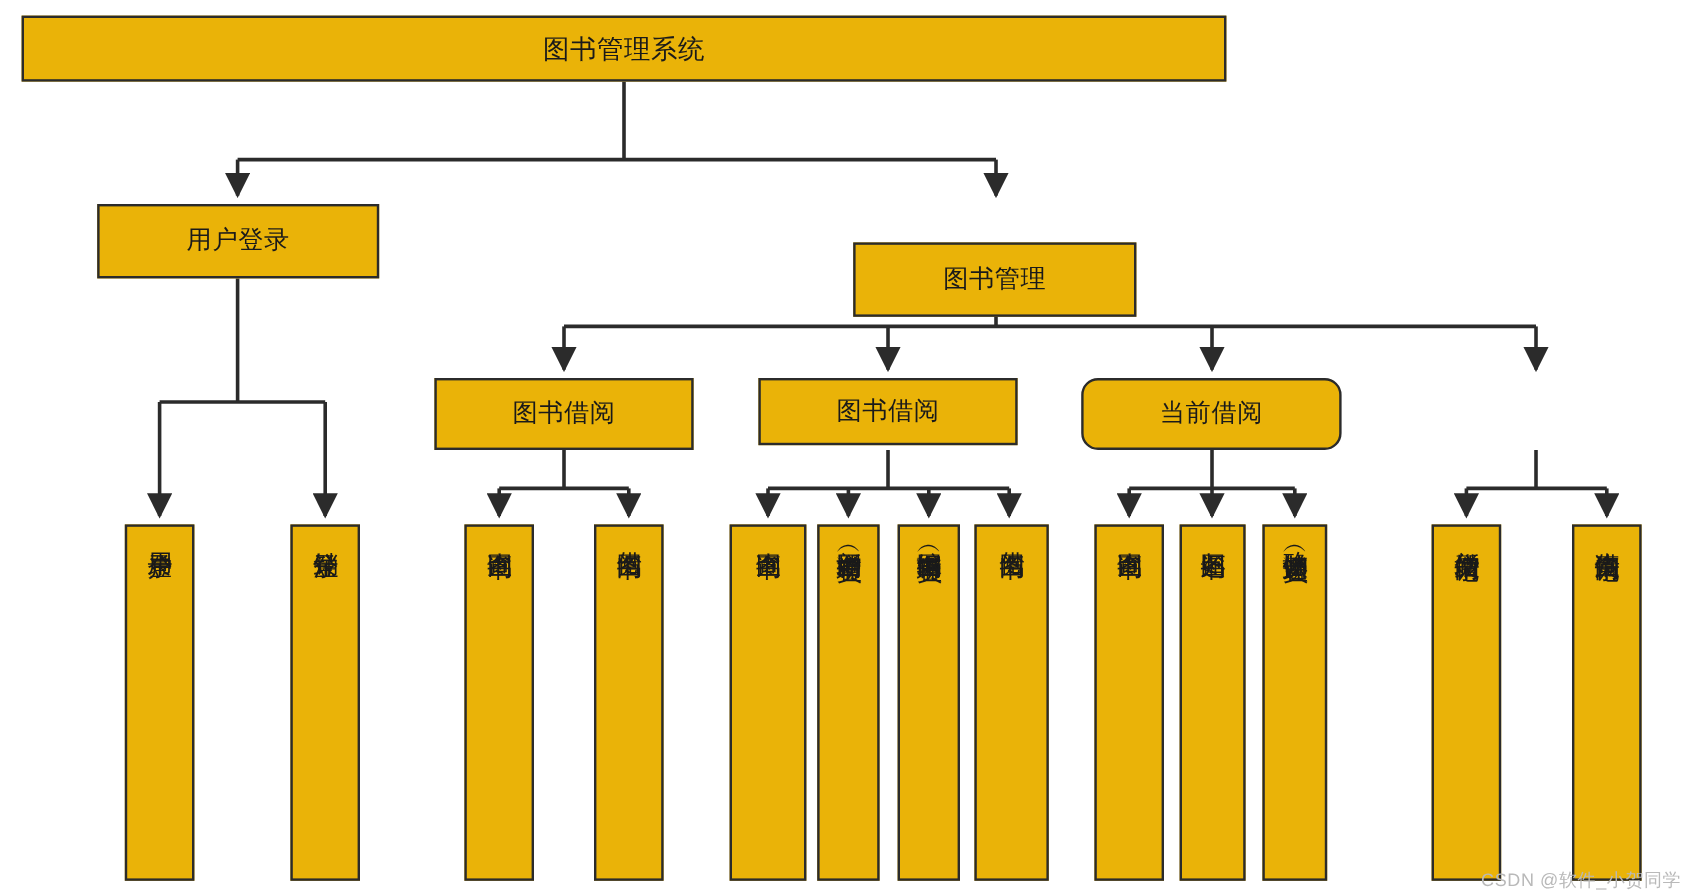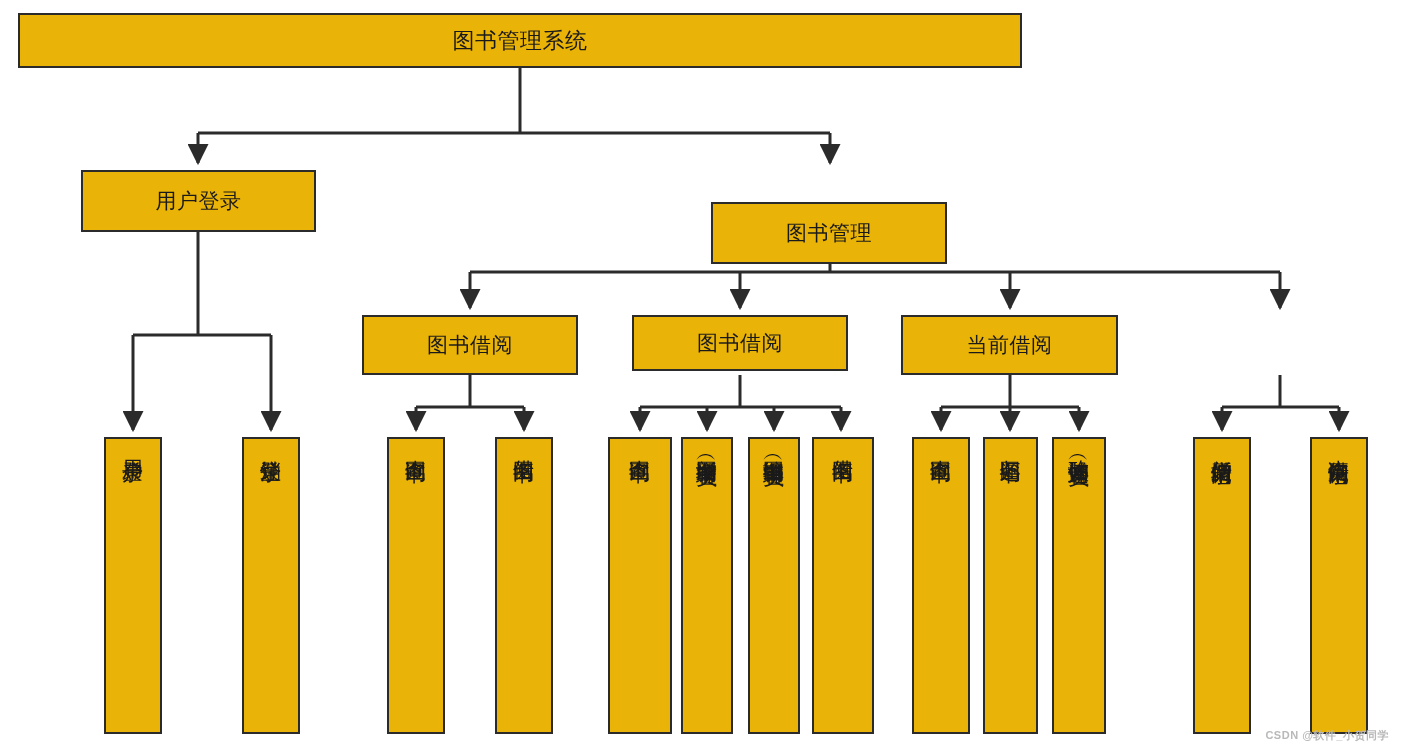--- a/index.html
+++ b/index.html
@@ -54,28 +54,27 @@
   .node.v .node-label {
     writing-mode: vertical-rl;
     text-orientation: upright;
     font-size: 21px;
     line-height: 1.0;
     letter-spacing: 1px;
     white-space: nowrap;
   }
   #watermark {
     position: absolute;
-    right: 16px;
+    right: 4px;
     bottom: 4px;
-    font-size: 11px;
+    font-size: 15px;
     color: #b9b9b9;
     letter-spacing: 0.5px;
     white-space: nowrap;
     pointer-events: none;
-    font-weight: bold;
   }
 </style>
 </head>
 <body>
 
 <div id="diagram-root">
 
   <svg id="connectors" viewBox="0 0 1405 747" xmlns="http://www.w3.org/2000/svg">
     <defs>
       <marker id="arrow" viewBox="0 0 10 10" refX="9" refY="5" markerWidth="7" markerHeight="7" orient="auto-start-reverse">
@@ -136,21 +135,21 @@
   <div class="node h" style="left:711px; top:170px; width:236px; height:62px;margin-top:32px;">
     <span class="node-label">图书管理</span>
   </div>
 
   <div class="node h" style="left:362px; top:315px; width:216px; height:60px;">
     <span class="node-label">图书借阅</span>
   </div>
   <div class="node h" style="left:632px; top:315px; width:216px; height:56px;">
     <span class="node-label">图书借阅</span>
   </div>
-  <div class="node h" style="left:901px; top:315px; width:217px; height:60px;">
+  <div class="node h" style="left:901px; top:315px; width:217px; height:60px;border-radius:14px;">
     <span class="node-label">当前借阅</span>
   </div>
 
   <div class="node v" style="left:104px; top:437px; width:58px; height:297px;">
     <span class="node-label">用户登录</span>
   </div>
   <div class="node v" style="left:242px; top:437px; width:58px; height:297px;">
     <span class="node-label">注销登录</span>
   </div>
 

